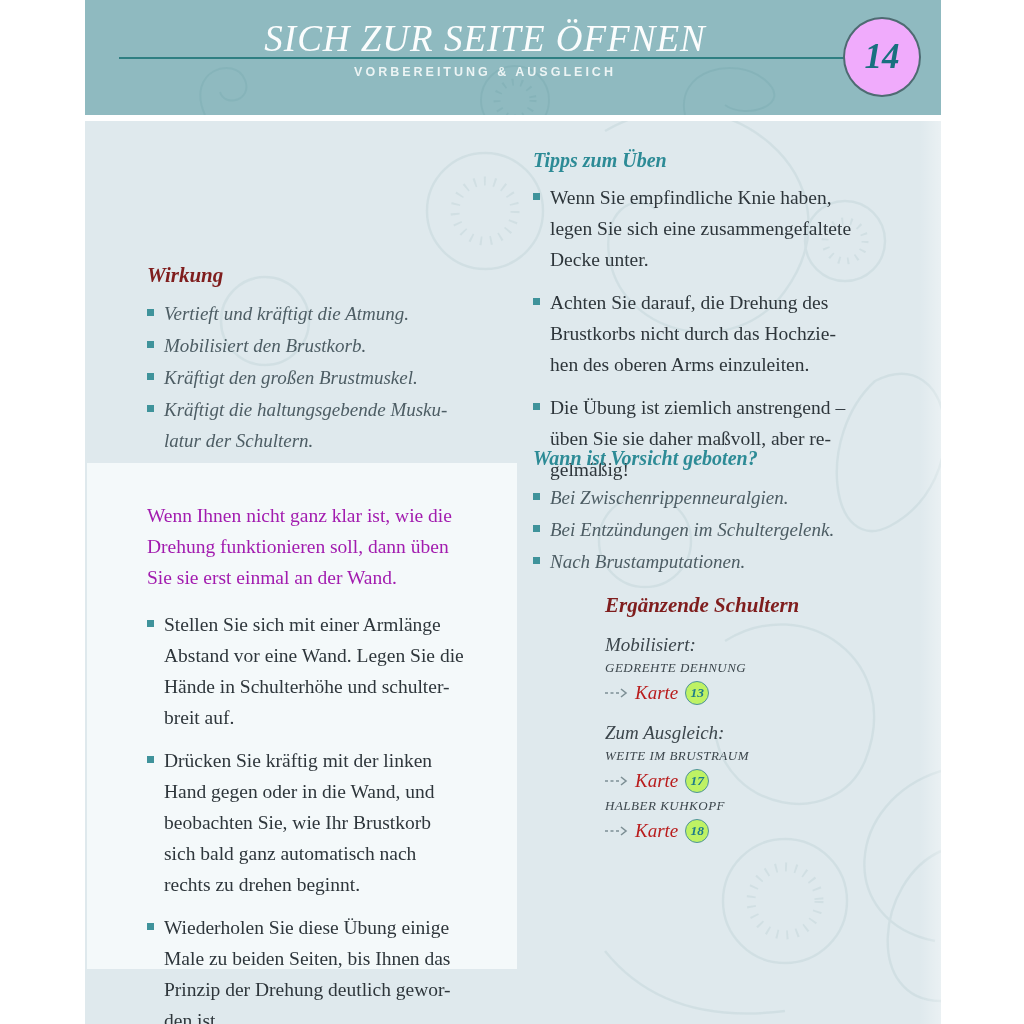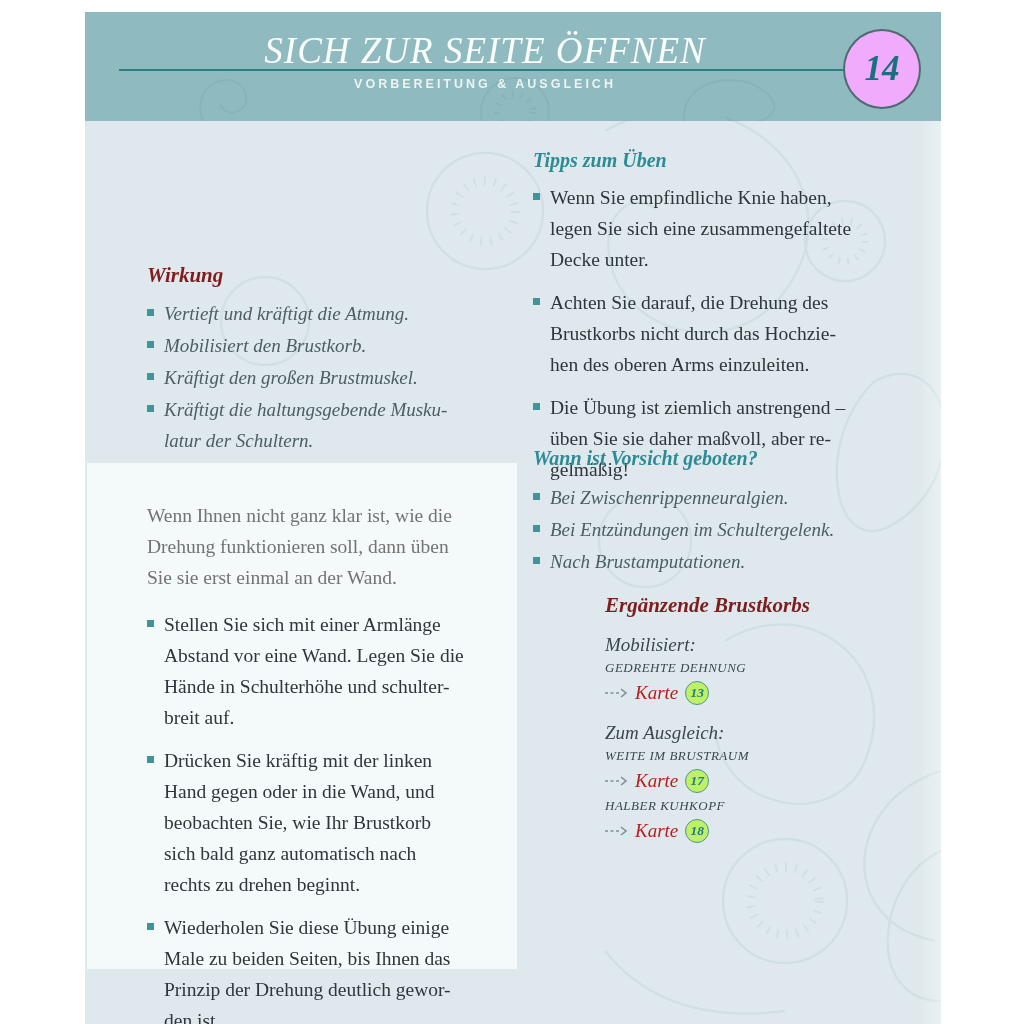--- a/index.html
+++ b/index.html
@@ -3,21 +3,21 @@
 <meta charset="utf-8">
 <style>
   html,body{margin:0;padding:0;}
   body{
     width:1024px;height:1024px;position:relative;overflow:hidden;
     background:#ffffff;
     font-family:"Liberation Serif", serif;
   }
   
   .header-band{
-    position:absolute;left:85px;top:12px;width:856px;height:115px;
+    position:absolute;left:85px;top:0;width:856px;height:115px;
     background:#8fbac0;overflow:hidden;
   }
   .header-rule{
     position:absolute;left:34px;top:57px;width:728px;height:0;
     border-top:2px solid #2f7f82;
   }
   .page-title{
     position:absolute;left:60px;top:17px;width:680px;text-align:center;
     font-style:italic;font-size:37px;letter-spacing:1px;
     color:#fbfdfd;white-space:nowrap;z-index:2;
@@ -58,21 +58,21 @@
     margin:0;font-style:italic;font-weight:700;font-size:21px;color:#7f1d1d;
   }
   h3.teal-heading{
     margin:0;font-style:italic;font-weight:700;font-size:20px;color:#2d8b96;
   }
   h3.teal-caps-heading{
     margin:0;font-style:italic;font-weight:400;font-size:21px;color:#2d8b96;
     letter-spacing:1px;
   }
   .intro-par{
-    margin:13px 0 0 0;font-size:19.5px;line-height:31px;color:#737373;
+    margin:13px 0 0 0;font-size:19.5px;line-height:31px;color:#a21caf;
     white-space:pre-line;
   }
   ul.bullets{list-style:none;margin:10px 0 0 0;padding:0;}
   ul.bullets li{
     position:relative;padding-left:17px;margin-bottom:12px;
     font-size:19.5px;line-height:31px;color:#2e363b;
   }
   ul.bullets li .txt{white-space:pre-line;display:block;}
   ul.bullets.tight li{margin-bottom:1px;}
   ul.bullets .sq{
@@ -231,21 +231,21 @@
         <span class="txt">Bei Entzündungen im Schultergelenk.</span>
       </li>
       <li>
         <span class="sq"></span>
         <span class="txt">Nach Brustamputationen.</span>
       </li>
     </ul>
   </div>
 
   <div class="block content" style="left:520px;top:472px;width:330px;">
-    <h3 class="dark-heading">Ergänzende Brustkorbs</h3>
+    <h3 class="dark-heading">Ergänzende Schultern</h3>
 
     <div class="erg-group">
       <div class="erg-label">Mobilisiert:</div>
       <div class="pose-name">GEDREHTE DEHNUNG</div>
       <div class="karte-row">
         <svg class="arrow-icon" width="24" height="10" viewBox="0 0 24 10">
           <line x1="0" y1="5" x2="16" y2="5" stroke="#7d8f95" stroke-width="1.6" stroke-dasharray="3 2.5"></line>
           <polyline points="16,1 21,5 16,9" fill="none" stroke="#7d8f95" stroke-width="1.6"></polyline>
         </svg>
         <span class="karte-word">Karte</span>

